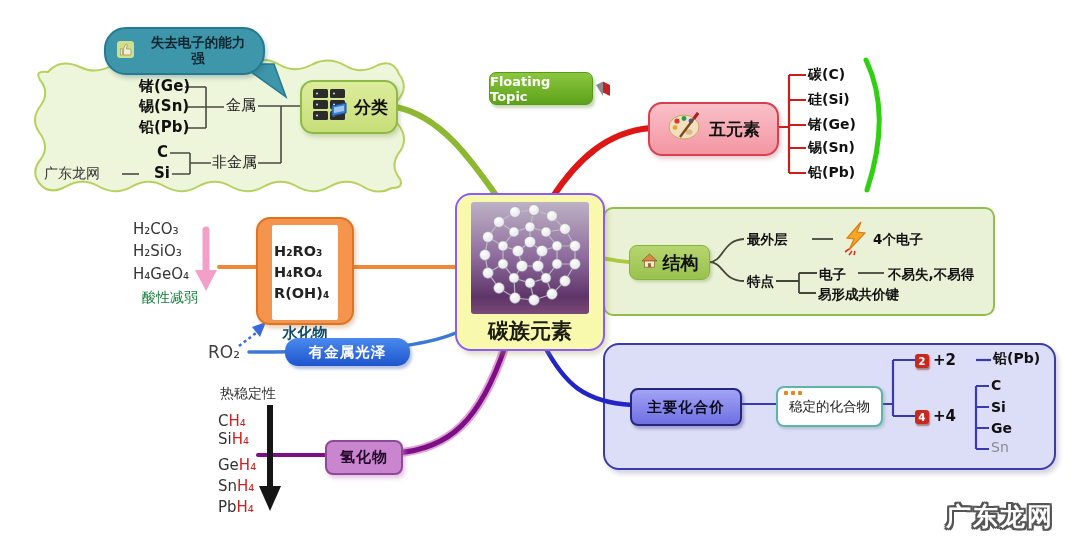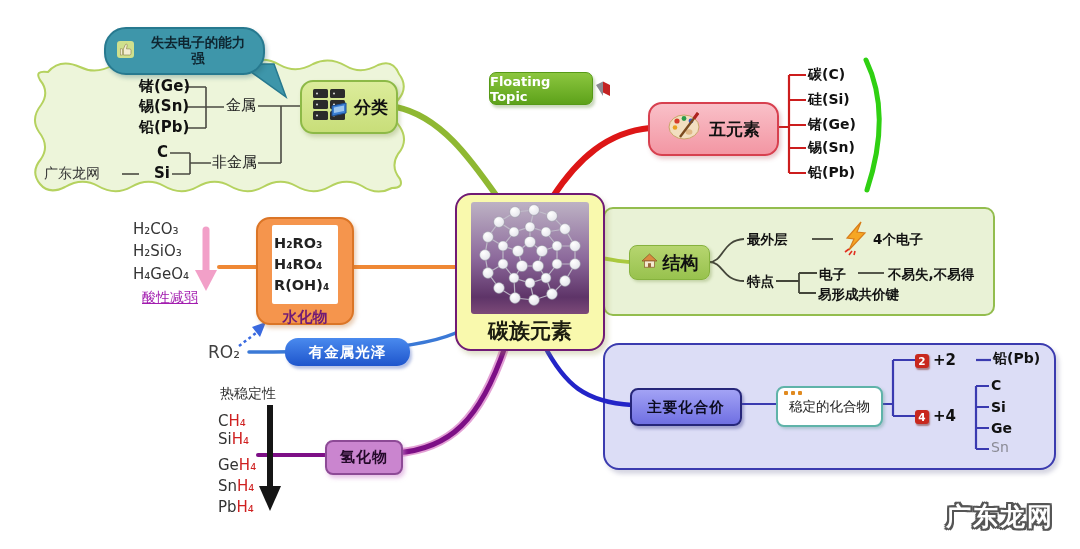--- a/index.html
+++ b/index.html
@@ -9,42 +9,42 @@
   svg.layer{position:absolute;left:0;top:0;z-index:1;pointer-events:none;}
   .panel{position:absolute;z-index:0;}
   .panel-structure{left:603px;top:207px;width:388px;height:105px;background:#e9f2d6;
     border:2px solid #93bd4e;border-radius:10px;}
   .panel-valence{left:603px;top:343px;width:449px;height:123px;background:#dcddf6;
     border:2.5px solid #3b3baf;border-radius:16px;box-shadow:3px 4px 4px rgba(90,90,140,.25);}
   .node{position:absolute;z-index:2;display:flex;align-items:center;justify-content:center;}
   .lbl{position:absolute;z-index:2;white-space:nowrap;font-size:15px;color:#222;line-height:1.1;}
   .b{font-weight:bold;color:#111;}
   .node-center{left:455px;top:193px;width:146px;height:154px;background:#f9f9ad;
-    border:2px solid #701a75;border-radius:16px;flex-direction:column;justify-content:flex-start;
+    border:2px solid #8b5cf6;border-radius:16px;flex-direction:column;justify-content:flex-start;
     box-shadow:3px 4px 5px rgba(150,150,80,.3);}
   .center-title{font-size:21px;font-weight:bold;color:#1c1c10;margin-top:3px;}
   .node-class{left:300px;top:80px;width:94px;height:50px;background:linear-gradient(#dcec9b,#c8de79);
     border:2px solid #8db947;border-radius:13px;gap:4px;box-shadow:2px 3px 4px rgba(120,140,60,.3);}
   .node-five{left:648px;top:102px;width:127px;height:50px;background:linear-gradient(#f9c0c8,#f396a3);
     border:2.5px solid #d7404f;border-radius:14px;gap:6px;box-shadow:2px 3px 4px rgba(180,80,90,.3);}
   .node-float{left:489px;top:72px;width:102px;height:31px;background:linear-gradient(#8cc63f,#5da21a);
     border:1.5px solid #569a17;border-radius:7px;color:#fff;font-weight:bold;font-size:13px;
     box-shadow:2px 3px 3px rgba(100,140,60,.35);}
   .callout{left:104px;top:27px;width:157px;height:44px;background:#3e96aa;border:2px solid #27798f;
     border-radius:22px;z-index:2;position:absolute;box-shadow:2px 3px 4px rgba(40,100,110,.3);}
   .callout .txt{position:absolute;left:32px;top:5px;width:120px;text-align:center;
     font-size:13.5px;font-weight:bold;color:#0e2530;line-height:16px;}
   .node-struct{left:629px;top:245px;width:79px;height:33px;background:linear-gradient(#b6d56f,#98c24e);
     border:1.5px solid #86b23e;border-radius:8px;gap:5px;box-shadow:2px 2px 3px rgba(110,140,60,.3);}
   .node-hydrate{left:256px;top:217px;width:94px;height:104px;background:#f5954d;
     border:2px solid #db7526;border-radius:14px;flex-direction:column;justify-content:flex-start;
     box-shadow:2px 3px 4px rgba(190,110,40,.35);}
-  .hydrate-inner{background:#fff;width:62px;margin-top:6px;padding:8px 2px;border-radius:2px;}
+  .hydrate-inner{background:#fff;width:62px;margin-top:6px;padding:16px 2px;border-radius:2px;}
   .hydrate-inner div{font-size:14.5px;color:#222;font-weight:600;line-height:21px;}
-  .hydrate-label{font-size:15px;font-weight:bold;color:#701a75;margin-top:4px;}
+  .hydrate-label{font-size:15px;font-weight:bold;color:#0c4a6e;margin-top:4px;}
   .node-oxide{left:285px;top:338px;width:125px;height:28px;background:linear-gradient(#4a8aee,#1e55cc);
     border-radius:13px;color:#fff;font-weight:bold;font-size:14.5px;letter-spacing:1px;
     box-shadow:2px 3px 3px rgba(50,80,180,.35);}
   .node-hydride{left:325px;top:440px;width:74px;height:31px;background:#ca85cf;
     border:2px solid #8d4a96;border-radius:8px;font-weight:bold;font-size:15px;color:#24092a;
     letter-spacing:1px;box-shadow:2px 3px 4px rgba(210,140,210,.55);}
   .node-valence{left:630px;top:388px;width:108px;height:34px;background:linear-gradient(#a2a2f5,#6f6fe2);
     border:2px solid #26267a;border-radius:8px;font-weight:bold;font-size:14.5px;color:#0c0c20;
     letter-spacing:1px;box-shadow:2px 3px 3px rgba(70,70,150,.4);}
   .node-stable{left:776px;top:386px;width:103px;height:37px;background:#fff;border:2px solid #5fb3a9;
@@ -292,21 +292,21 @@
   </span>
   <div class="lbl b s13" style="left:873px;top:232px;">4个电子</div>
   <div class="lbl b s13" style="left:747px;top:274px;">特点</div>
   <div class="lbl b s13" style="left:819px;top:267px;">电子</div>
   <div class="lbl b s13" style="left:888px;top:267px;">不易失,不易得</div>
   <div class="lbl b s13" style="left:818px;top:287px;">易形成共价键</div>
 
   <div class="lbl" style="left:133px;top:221px;color:#333;">H₂CO₃</div>
   <div class="lbl" style="left:133px;top:243px;color:#333;text-align:center;">H₂SiO₃</div>
   <div class="lbl" style="left:133px;top:266px;color:#333;">H₄GeO₄</div>
-  <div class="lbl s14" style="left:142px;top:290px;color:#a21caf;text-decoration:underline;">酸性减弱</div>
+  <div class="lbl s14" style="left:142px;top:290px;color:#15803d;">酸性减弱</div>
 
   <div class="node node-hydrate">
     <div class="hydrate-inner">
       <div>H₂RO₃</div>
       <div>H₄RO₄</div>
       <div>R(OH)₄</div>
     </div>
     <div class="hydrate-label">水化物</div>
   </div>
 

